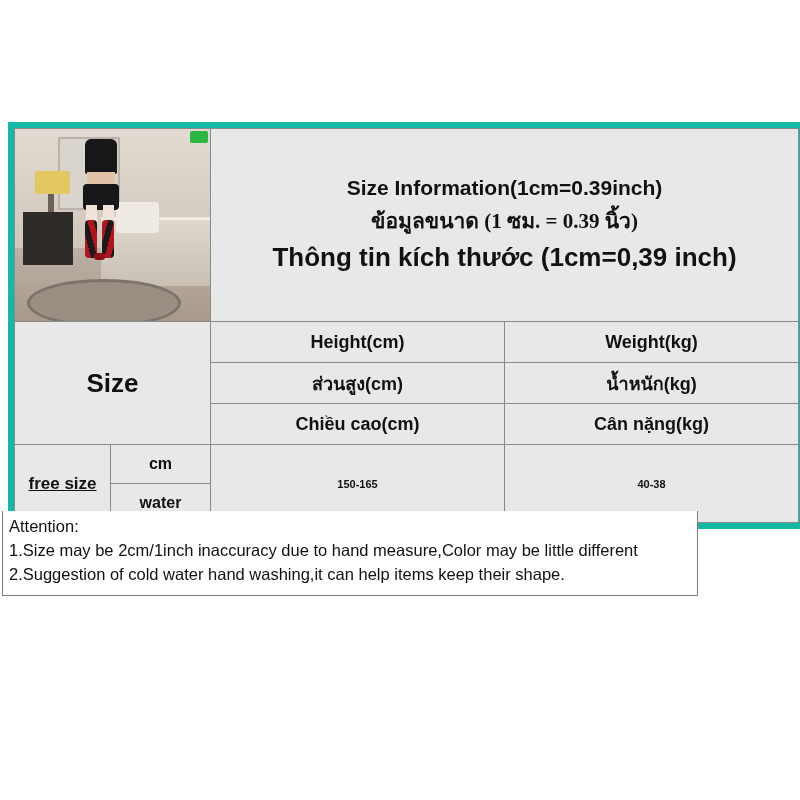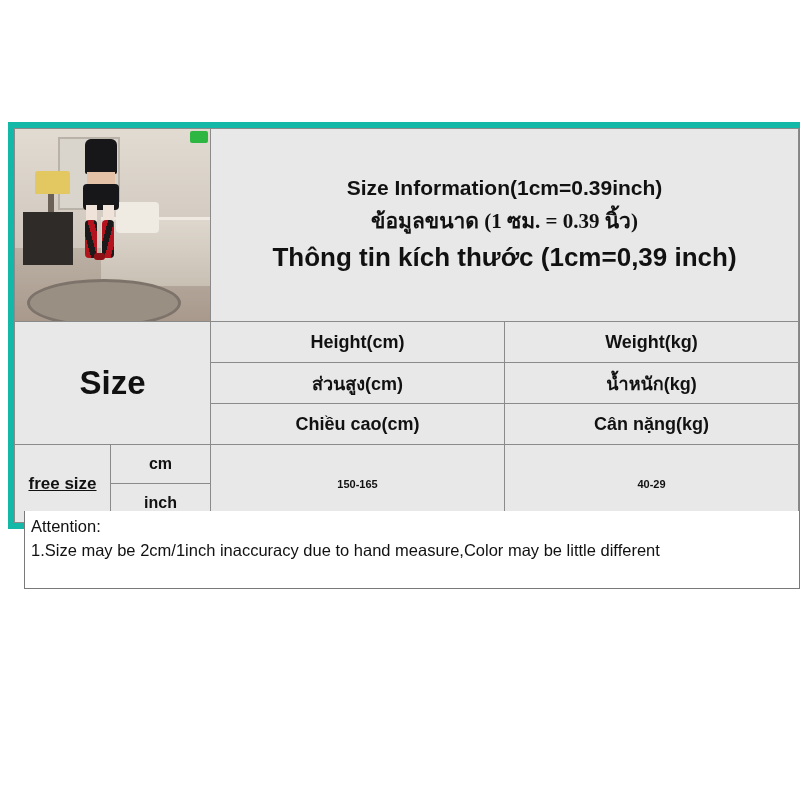--- a/index.html
+++ b/index.html
@@ -146,31 +146,31 @@
   .title-line {
     display: block;
     font-size: 21px;
     font-weight: bold;
     color: #111111;
   }
   .title-line.thai { font-size: 21px; font-family: Liberation Serif, serif; }
   .title-line.viet { font-size: 26px; }
 
   .hdr-cell { font-size: 18px; height: 38px; }
-  .size-label { font-size: 33px; }
+  .size-label { font-size: 26px; }
   .unit-cell { font-size: 16px; height: 36px; width: 100px; }
   .freesize-cell { font-size: 17px; width: 96px; text-decoration: underline; }
   .val-cell { font-size: 11px; font-weight: normal; }
 
   .attention {
     position: absolute;
-    left: 24px;
+    left: 2px;
     top: 511px;
-    width: 776px;
-    padding: 4px 6px 25px 6px;
+    width: 696px;
+    padding: 4px 6px 8px 6px;
     box-sizing: border-box;
     background: #ffffff;
     border: 1px solid #7a7a7a;
     border-top: none;
     color: #111111;
     font-size: 16.5px;
     line-height: 1.45;
   }
   .attention div { white-space: nowrap; }
 </style>
@@ -231,27 +231,28 @@
         </tr>
         <tr>
           <td class="hdr-cell">Chiều cao(cm)</td>
           <td class="hdr-cell">Cân nặng(kg)</td>
         </tr>
 
         <tr>
           <td class="freesize-cell" rowspan="2">free size</td>
           <td class="unit-cell">cm</td>
           <td class="val-cell" rowspan="2">150-165</td>
-          <td class="val-cell" rowspan="2">40-29</td>
-        </tr>
-        <tr>
-          <td class="unit-cell">inch</td>
+          <td class="val-cell" rowspan="2">40-38</td>
+        </tr>
+        <tr>
+          <td class="unit-cell">water</td>
         </tr>
       </tbody>
     </table>
   </div>
 
   <div class="attention">
     <div>Attention:</div>
     <div>1.Size may be 2cm/1inch inaccuracy due to hand measure,Color may be little different</div>
+    <div>2.Suggestion of cold water hand washing,it can help items keep their shape.</div>
   </div>
 
 </div>
 
 </body></html>

